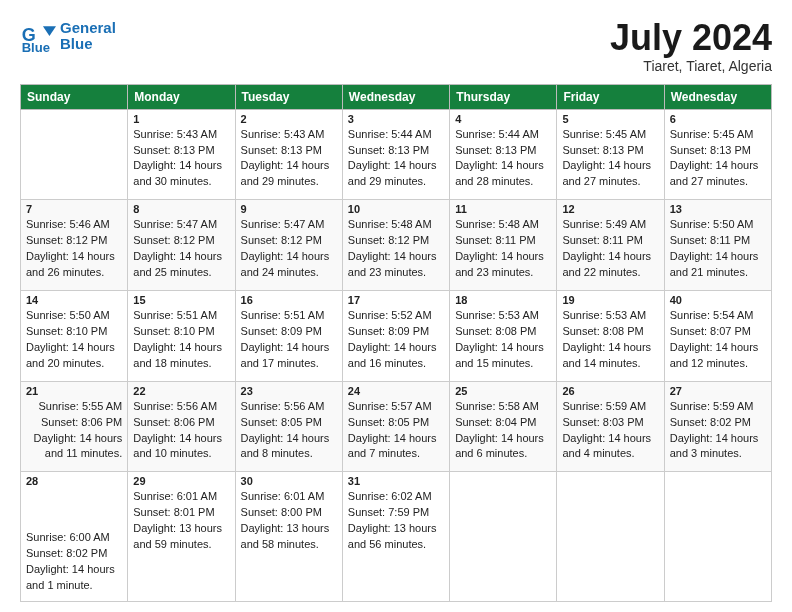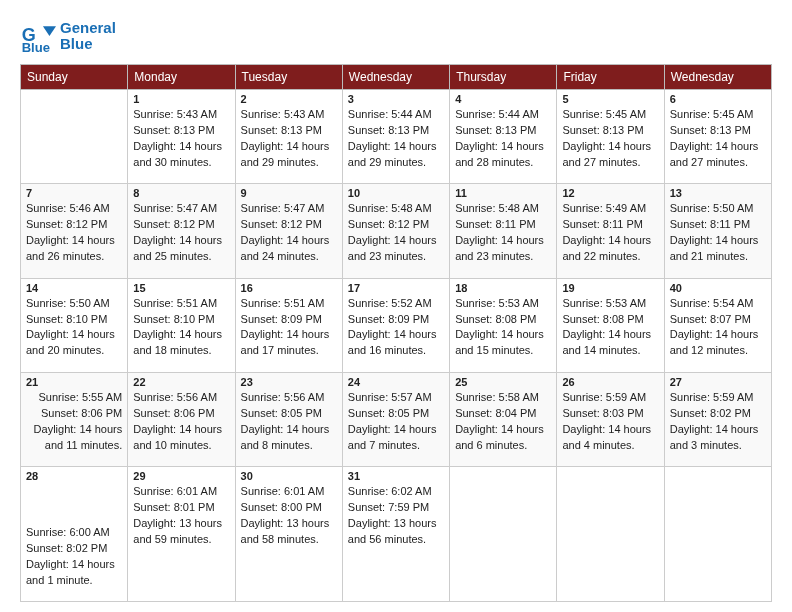--- a/index.html
+++ b/index.html
@@ -53,24 +53,24 @@
     .subtitle {
       font-size: 14px;
       color: #333;
     }
     .calendar {
       width: 100%;
       border-collapse: collapse;
       flex: 1;
     }
     .calendar th {
-      background: #7f1d1d;
+      background: #15803d;
       color: #fff;
       font-size: 12px;
-      font-weight: normal;
+      font-weight: bold;
       padding: 5px 6px;
       text-align: left;
       border: 1px solid #bbb;
     }
     .calendar td {
       border: 1px solid #ccc;
       vertical-align: top;
       padding: 3px 5px;
       font-size: 9.5px;
       color: #222;
@@ -106,20 +106,24 @@
       <svg class="logo-icon" viewBox="0 0 44 44">
         <text x="2" y="28" font-size="22" font-weight="bold" fill="#1a6fb5" font-family="Arial">G</text>
         <polygon points="28,10 44,10 36,22" fill="#1a6fb5"></polygon>
         <text x="2" y="42" font-size="16" font-weight="bold" fill="#1a6fb5" font-family="Arial">Blue</text>
       </svg>
       <div>
         <div class="logo-text"><span>General</span></div>
         <div class="logo-text"><span>Blue</span></div>
       </div>
     </div>
+    <div class="title-block">
+      <div class="main-title">July 2024</div>
+      <div class="subtitle">Tiaret, Tiaret, Algeria</div>
+    </div>
   </div>
 
   <table class="calendar">
     <thead>
       <tr>
       <th>Sunday</th>
           <th>Monday</th>
           <th>Tuesday</th>
           <th>Wednesday</th>
           <th>Thursday</th>

